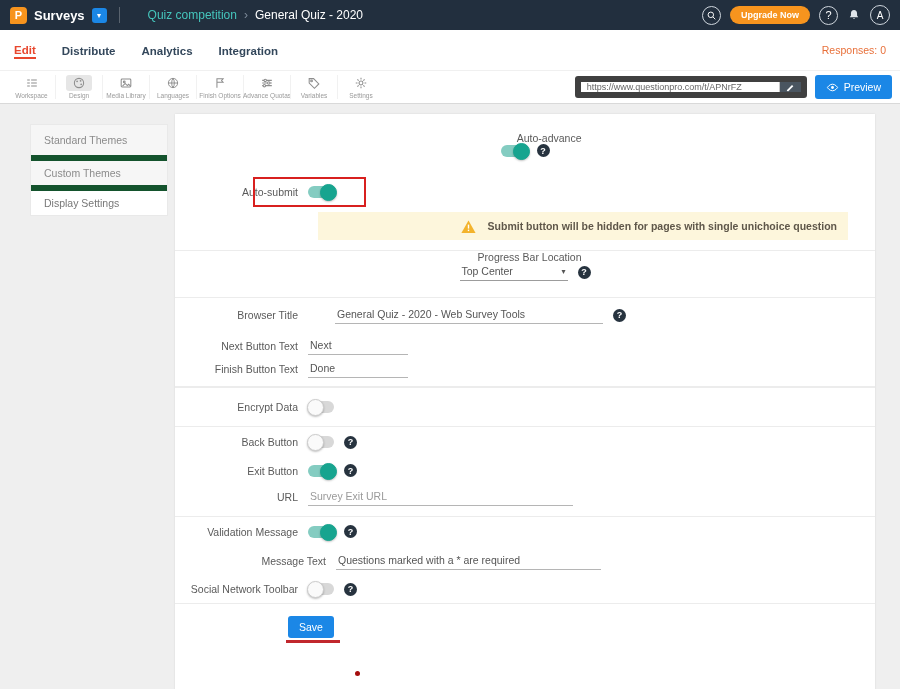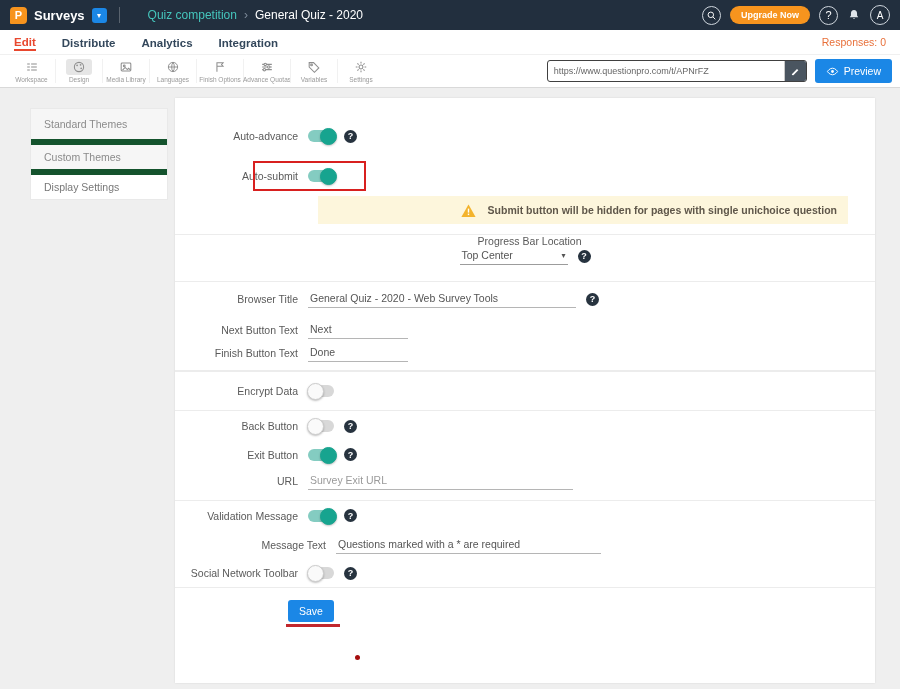--- a/index.html
+++ b/index.html
@@ -21,35 +21,35 @@
   .topbar-right { margin-left:auto; display:flex; align-items:center; gap:9px; }
   .circle-btn { width:19px; height:19px; border:1px solid #cfd6dd; border-radius:50%; display:flex;
                 align-items:center; justify-content:center; color:#fff; font-size:11px; cursor:pointer; }
   .upgrade { background:#f7941e; color:#fff; font-size:9px; font-weight:bold; padding:4px 11px;
              border-radius:10px; border:none; cursor:pointer; }
   .bell { display:flex; align-items:center; cursor:pointer; }
   .avatar { width:20px; height:20px; border:1px solid #cfd6dd; border-radius:50%; color:#fff; font-size:10px;
             display:flex; align-items:center; justify-content:center; cursor:pointer; }
 
   
-  .nav { height:25px; background:#fff; display:flex; align-items:center; padding:0 14px; gap:26px; border-bottom:1px solid #f0f0f0; }
+  .nav { height:41px; background:#fff; display:flex; align-items:center; padding:0 14px; gap:26px; border-bottom:1px solid #f0f0f0; }
   .nav-item { font-size:11.5px; font-weight:bold; color:#33475b; padding:3px 0 1px; cursor:pointer; }
   .nav-item.active { color:#e8472e; border-bottom:2px solid #e8472e; }
   .responses { margin-left:auto; font-size:10.5px; color:#e8703a; }
 
   
   .toolbar { height:33px; background:#fff; display:flex; align-items:center; padding:0 8px; border-bottom:1px solid #d9d9d9; }
   .tools { display:flex; align-items:stretch; }
   .tool { width:47px; display:flex; flex-direction:column; align-items:center; justify-content:center; gap:1px; cursor:pointer; }
   .tool + .tool { border-left:1px solid #f1f1f1; }
   .ticon { height:16px; width:26px; display:flex; align-items:center; justify-content:center; border-radius:3px; }
   .tool.active .ticon { background:#e6e6e6; }
   .tlabel { font-size:6.5px; color:#9a9a9a; white-space:nowrap; }
   .toolbar-right { margin-left:auto; display:flex; align-items:center; gap:8px; }
-  .url-box { display:flex; align-items:center; border:1px solid #404040; border-radius:3px; height:22px; width:260px; overflow:hidden; background:#fff; }
+  .url-box { display:flex; align-items:center; border:6px solid #404040; border-radius:3px; height:22px; width:232px; overflow:hidden; background:#fff; }
   .url-input { border:none; outline:none; flex:1; font-size:9px; color:#666; padding:0 6px; min-width:0; background:transparent; }
   .url-edit { width:22px; height:22px; border-left:1px solid #c9c9c9; background:#4a5560; display:flex; align-items:center; justify-content:center; cursor:pointer; flex-shrink:0; }
   .preview-btn { background:#1b87e6; color:#fff; border:none; border-radius:3px; height:24px; padding:0 11px;
                  font-size:10.5px; display:flex; align-items:center; gap:5px; cursor:pointer; }
 
   
   .content { position:relative; height:474px; }
   .sidebar { position:absolute; left:30px; top:20px; width:138px; background:#f6f6f6; border:1px solid #e9e9e9; }
   .side-item { height:30px; display:flex; align-items:center; padding-left:13px; font-size:10.5px; color:#8b8b8b; cursor:pointer; }
   .side-item + .side-item { border-top:6px solid #14532d; }
@@ -240,21 +240,21 @@
   <div class="content">
 
     <div class="sidebar">
       <div class="side-item">Standard Themes</div>
       <div class="side-item">Custom Themes</div>
       <div class="side-item active">Display Settings</div>
     </div>
 
     <div class="panel">
 
-      <div class="row" style="min-height:40px;">
+      <div class="row" style="min-height:40px;flex-direction:column;">
         <div class="row-label">Auto-advance</div>
         <div class="ctrl">
           <div class="toggle on"></div>
           <div class="help"></div>
         </div>
       </div>
 
       <div class="row" style="min-height:40px;">
         <div class="row-label">Auto-submit</div>
         <div class="ctrl">
@@ -281,21 +281,21 @@
           <div class="select">
             <span>Top Center</span>
             <span class="caret"></span>
           </div>
           <div class="help"></div>
         </div>
       </div>
 
       <div class="divider"></div>
 
-      <div class="row" style="min-height:34px;">
+      <div class="row" style="min-height:34px;gap:27px;">
         <div class="row-label">Browser Title</div>
         <div class="ctrl">
           <input class="uinput w270" value="General Quiz - 2020 - Web Survey Tools" style="">
           <div class="help"></div>
         </div>
       </div>
 
       <div class="row" style="min-height:27px;">
         <div class="row-label">Next Button Text</div>
         <div class="ctrl">

